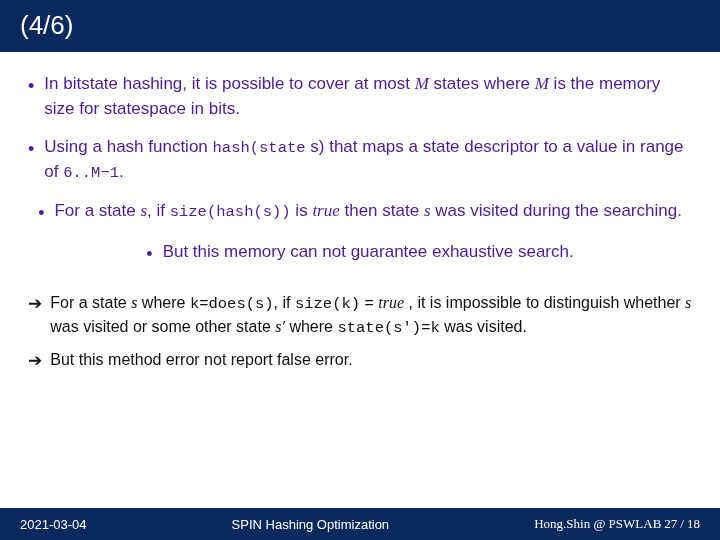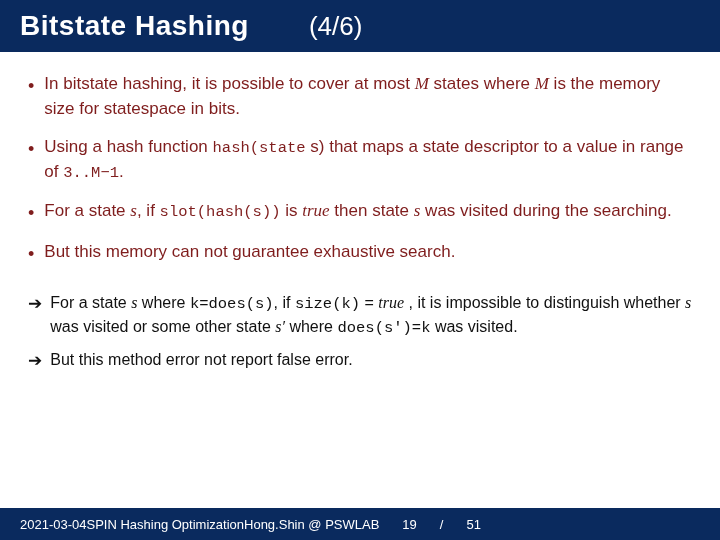--- a/index.html
+++ b/index.html
@@ -47,21 +47,22 @@
       list-style: none;
       margin-bottom: 10px;
     }
 
     .bullet-list li {
       display: flex;
       align-items: flex-start;
       margin-bottom: 14px;
       font-size: 17px;
       line-height: 1.45;
-      color: #7f1d1d;
+      color: #4c1d95;
+      justify-content: center;
     }
 
     .bullet-list li::before {
       content: "•";
       margin-right: 10px;
       margin-top: 1px;
       font-size: 18px;
       flex-shrink: 0;
     }
 
@@ -92,90 +93,90 @@
 
     em.italic-serif {
       font-style: italic;
       font-family: Georgia, serif;
     }
 
     .footer {
       background: #0a2a5e;
       color: #fff;
       display: flex;
-      justify-content: flex-start;
+      justify-content: space-between;
       align-items: center;
       padding: 6px 20px;
       font-size: 13px;
       min-height: 32px;
     }
 
     .footer-left {}
     .footer-center {}
     .footer-right {
       display: flex;
-      gap: 23px;
+      gap: 3px;
+      font-family: Liberation Serif, serif;
     }
   </style>
 </head>
 <body>
 
 <div class="header">
-  <span class="header-title">Bitstate Hashing</span>
   <span class="header-slide">(4/6)</span>
 </div>
 
 <div class="content">
   <ul class="bullet-list">
 
     <li>
 
       <span>
         In bitstate hashing, it is possible to cover at most
         <em class="italic-serif">M</em> states where <em class="italic-serif">M</em> is the memory size for statespace in bits.
       </span>
     </li>
 
     <li>
       <span>
-        Using a hash function <span class="mono">hash(state</span> s) that maps a state descriptor to a value in range of <span class="mono">3..M−1</span>.
+        Using a hash function <span class="mono">hash(state</span> s) that maps a state descriptor to a value in range of <span class="mono">6..M−1</span>.
       </span>
     </li>
 
     <li>
       <span>
-        For a state <em class="italic-serif">s</em>, if <span class="mono">slot(hash(s))</span> is <em class="italic-serif">true</em> then state <em class="italic-serif">s</em> was visited during the searching.
+        For a state <em class="italic-serif">s</em>, if <span class="mono">size(hash(s))</span> is <em class="italic-serif">true</em> then state <em class="italic-serif">s</em> was visited during the searching.
       </span>
     </li>
 
     <li>
       <span>
         But this memory can not guarantee exhaustive search.
       </span>
     </li>
 
   </ul>
 
   <div class="arrow-block">
     <span class="arrow-icon">➔</span>
     <span class="arrow-text">
-      For a state <em class="italic-serif">s</em> where <span class="mono">k=does(s)</span>, if <span class="mono">size(k)</span> = <em class="italic-serif">true</em> , it is impossible to distinguish whether <em class="italic-serif">s</em> was visited or some other state <em class="italic-serif">s′</em> where <span class="mono">does(s′)=k</span> was visited.
+      For a state <em class="italic-serif">s</em> where <span class="mono">k=does(s)</span>, if <span class="mono">size(k)</span> = <em class="italic-serif">true</em> , it is impossible to distinguish whether <em class="italic-serif">s</em> was visited or some other state <em class="italic-serif">s′</em> where <span class="mono">state(s′)=k</span> was visited.
     </span>
   </div>
 
   <div class="arrow-block">
     <span class="arrow-icon">➔</span>
     <span class="arrow-text">
       But this method error not report false error.
     </span>
   </div>
 </div>
 
 <div class="footer">
   <span class="footer-left">2021-03-04</span>
   <span class="footer-center">SPIN Hashing Optimization</span>
   <span class="footer-right">
     <span>Hong.Shin @ PSWLAB</span>
-    <span>19</span>
+    <span>27</span>
     <span>/</span>
-    <span>51</span>
+    <span>18</span>
   </span>
 </div>
 
 </body></html>

